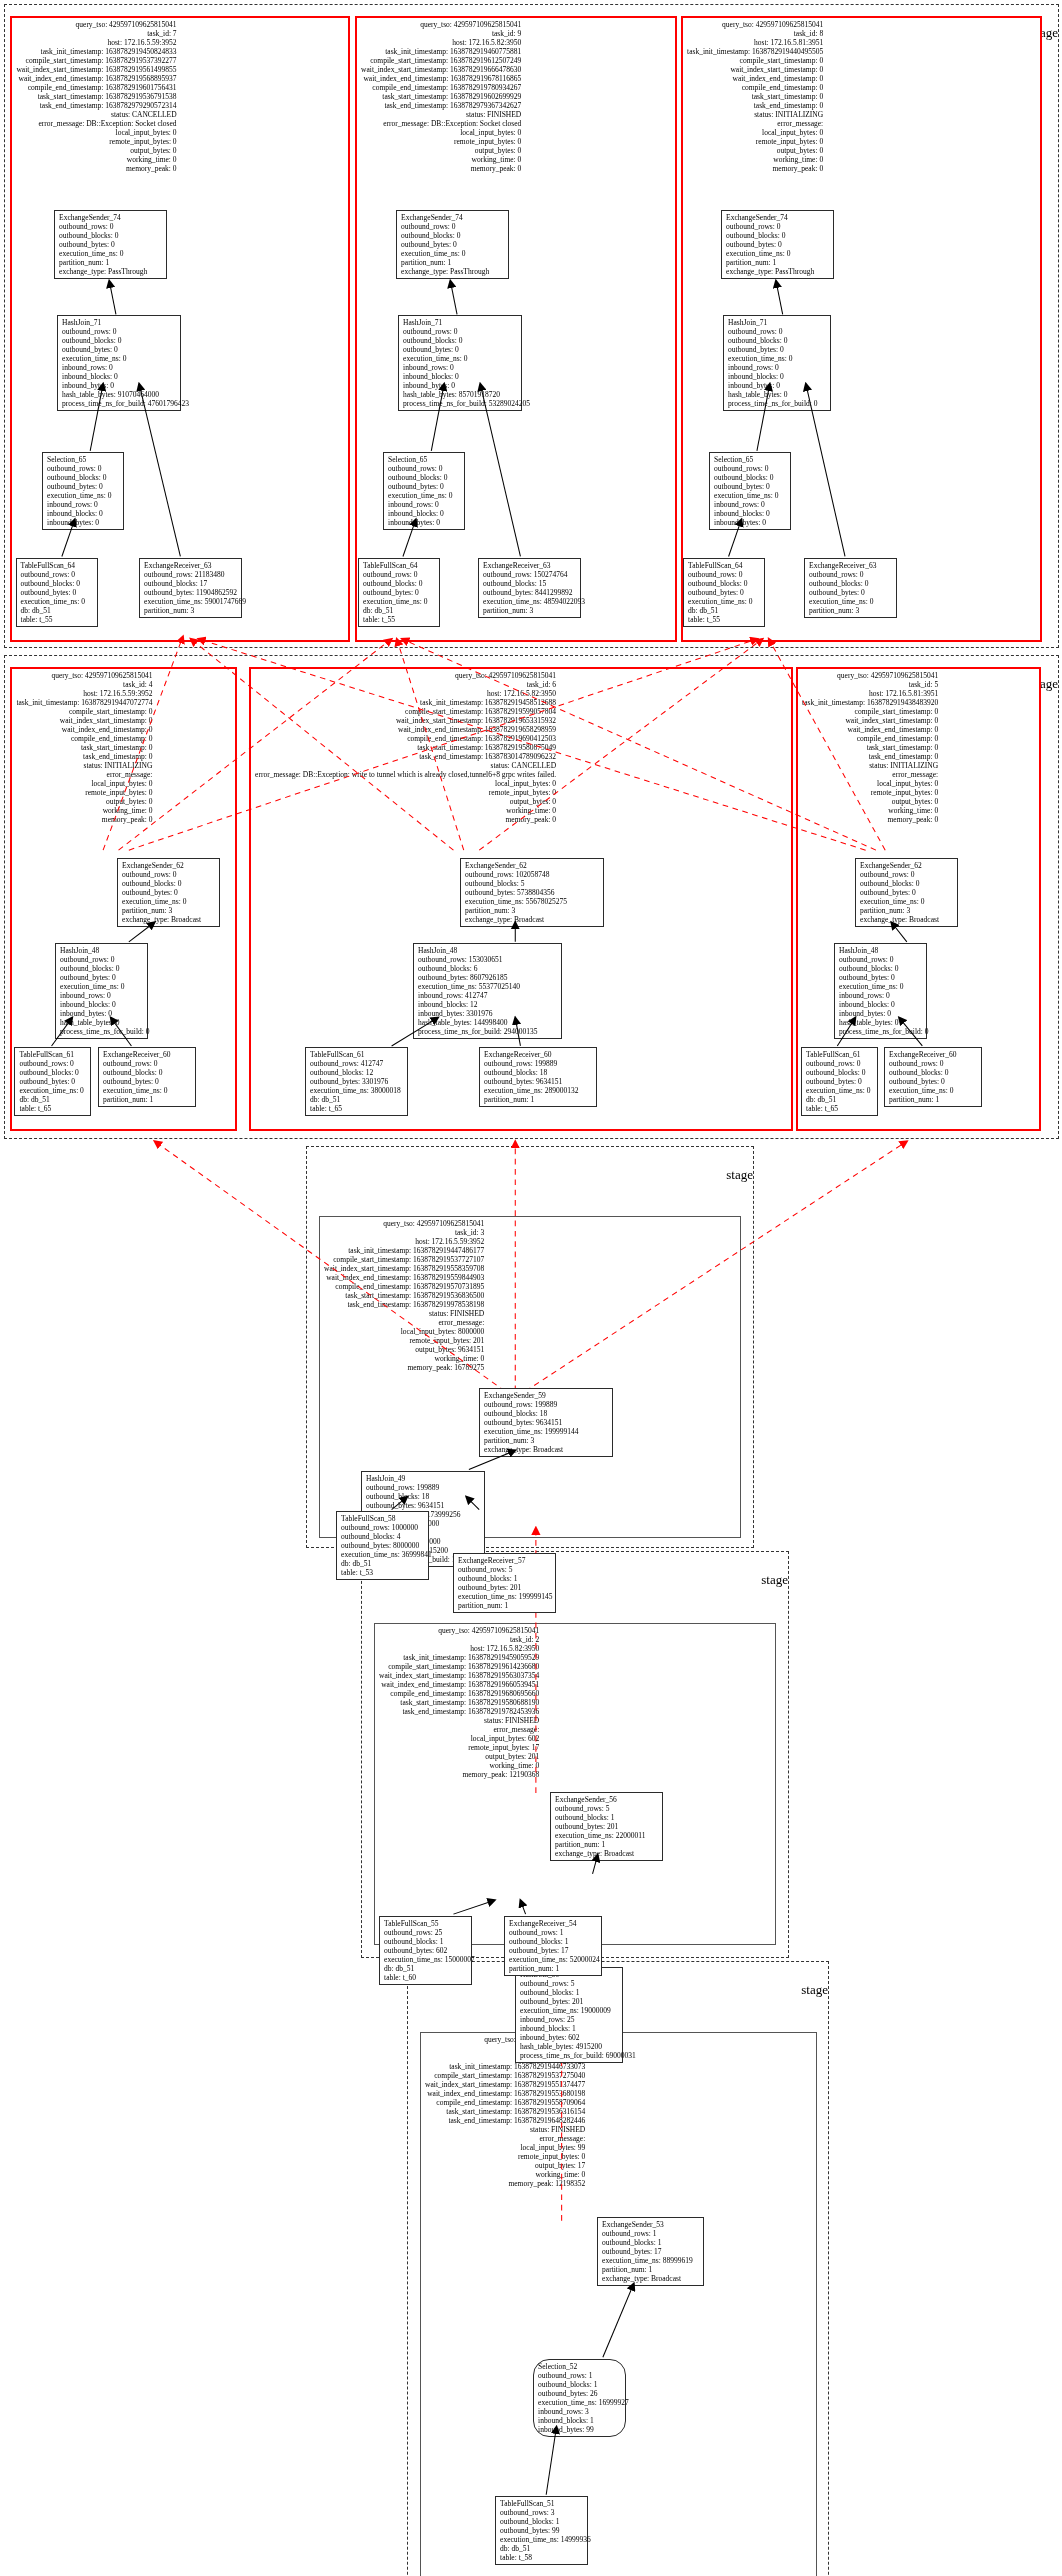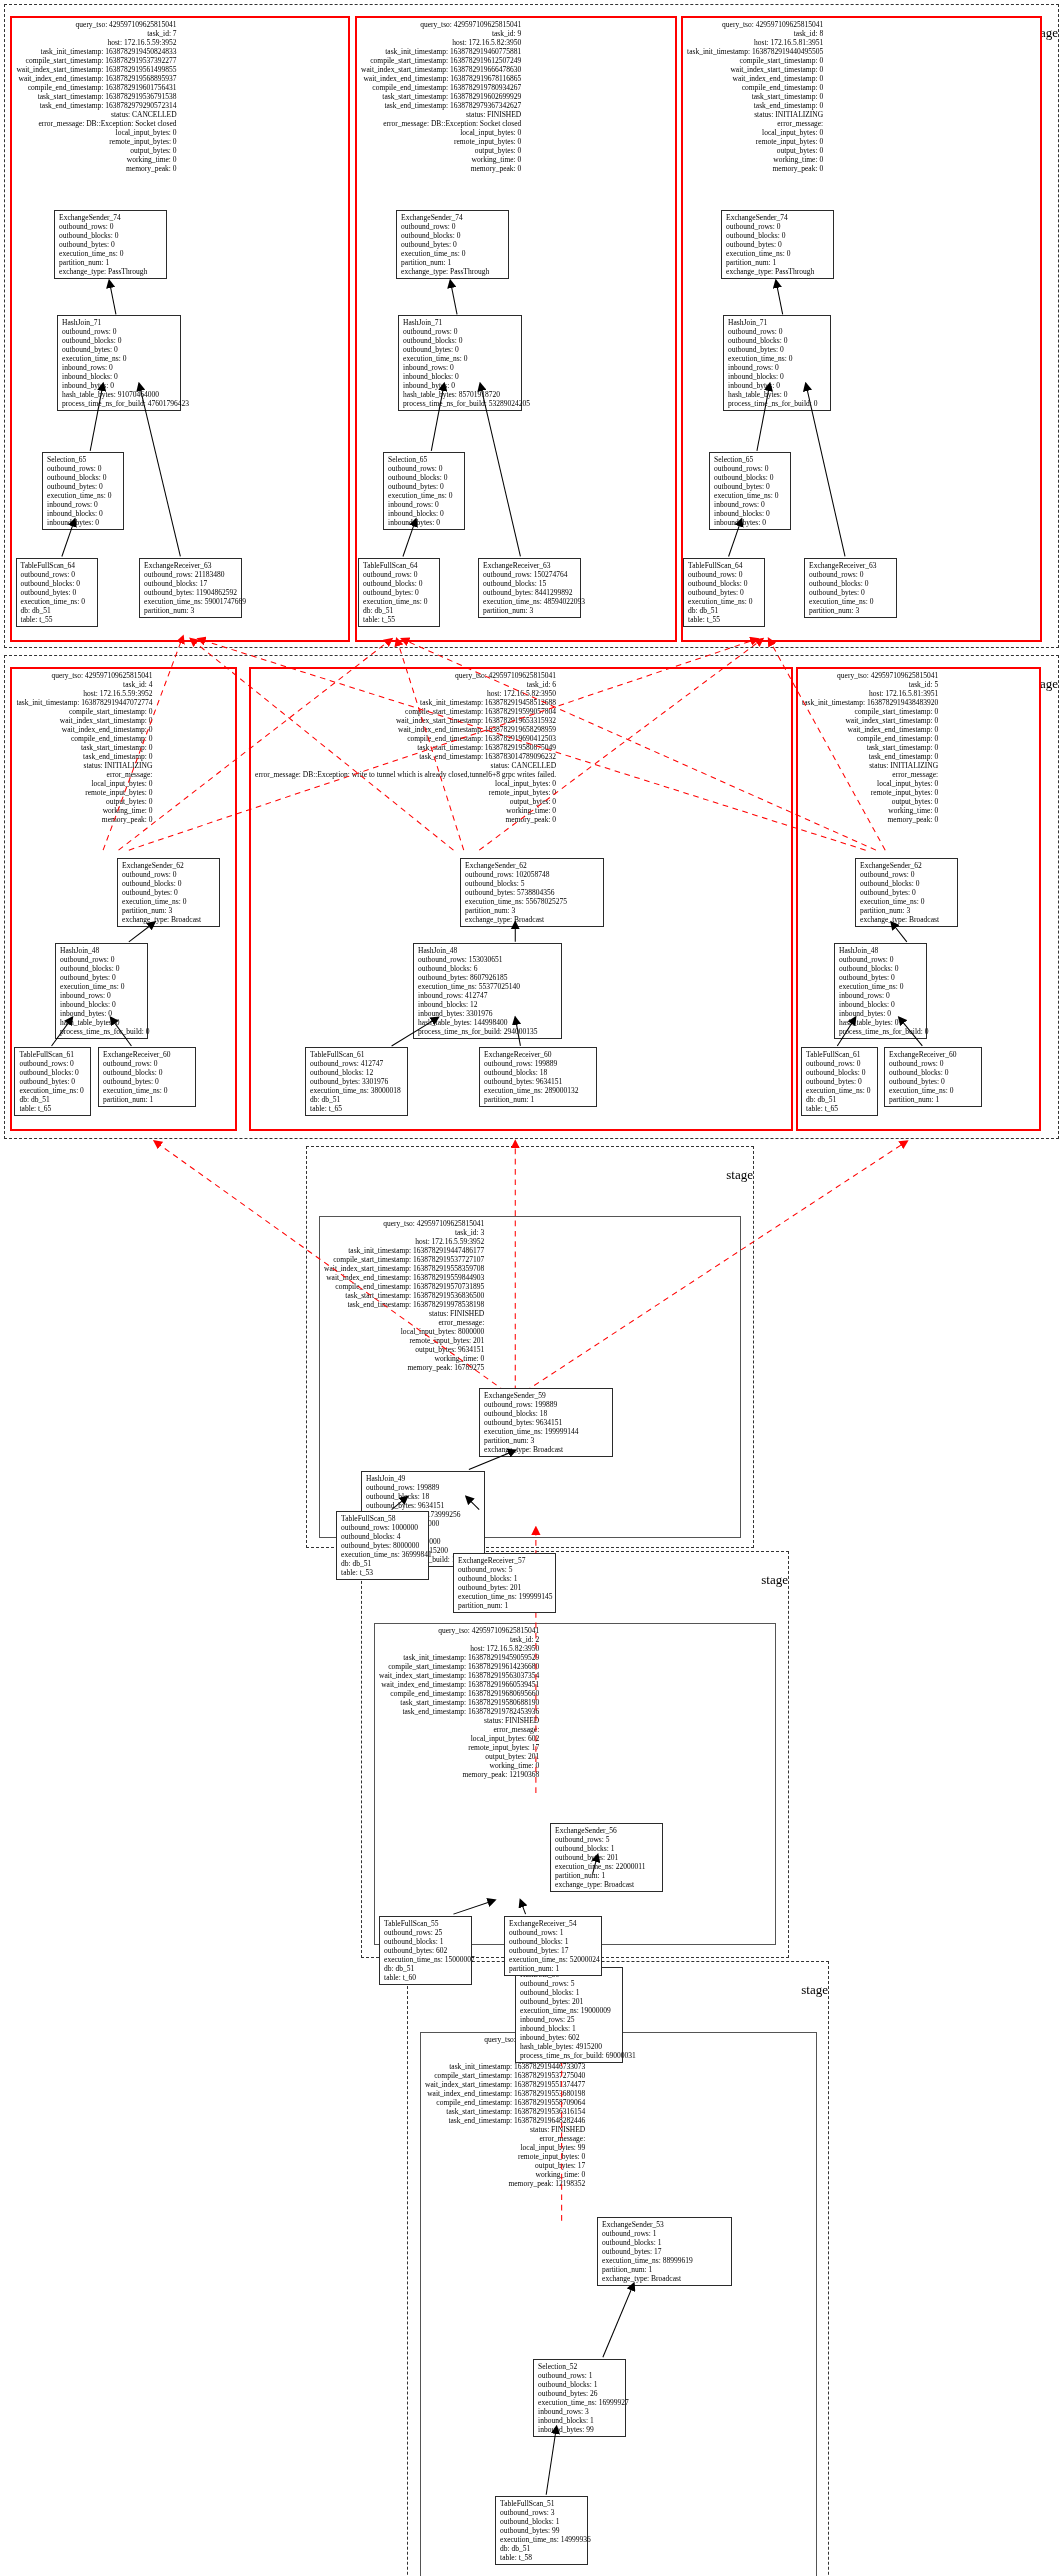--- a/index.html
+++ b/index.html
@@ -499,21 +499,21 @@
 task_start_timestamp: 1638782919580688190
 task_end_timestamp: 1638782919782453936
 status: FINISHED
 error_message:
 local_input_bytes: 602
 remote_input_bytes: 17
 output_bytes: 201
 working_time: 0
 memory_peak: 12190368</div>
   </div>
-  <div class="op" style="left:550px;top:1792px;width:113px;margin-top:31px;">ExchangeSender_56
+  <div class="op" style="left:550px;top:1792px;width:113px;">ExchangeSender_56
 outbound_rows: 5
 outbound_blocks: 1
 outbound_bytes: 201
 execution_time_ns: 22000011
 partition_num: 1
 exchange_type: Broadcast</div>
   <div class="op" style="left:515px;top:1967px;width:108px;">HashJoin_50
 outbound_rows: 5
 outbound_blocks: 1
 outbound_bytes: 201
@@ -552,28 +552,28 @@
 task_start_timestamp: 1638782919536316154
 task_end_timestamp: 1638782919648282446
 status: FINISHED
 error_message:
 local_input_bytes: 99
 remote_input_bytes: 0
 output_bytes: 17
 working_time: 0
 memory_peak: 12198352</div>
   </div>
-  <div class="op" style="left:597px;top:2217px;width:135px;">ExchangeSender_53
+  <div class="op" style="left:597px;top:2217px;width:107px;">ExchangeSender_53
 outbound_rows: 1
 outbound_blocks: 1
 outbound_bytes: 17
 execution_time_ns: 88999619
 partition_num: 1
 exchange_type: Broadcast</div>
-  <div class="op" style="left:533px;top:2359px;width:93px;">Selection_52
+  <div class="op" style="left:533px;top:2359px;width:93px;border-radius:16px;">Selection_52
 outbound_rows: 1
 outbound_blocks: 1
 outbound_bytes: 26
 execution_time_ns: 16999927
 inbound_rows: 3
 inbound_blocks: 1
 inbound_bytes: 99</div>
   <div class="op" style="left:495px;top:2496px;width:93px;">TableFullScan_51
 outbound_rows: 3
 outbound_blocks: 1

